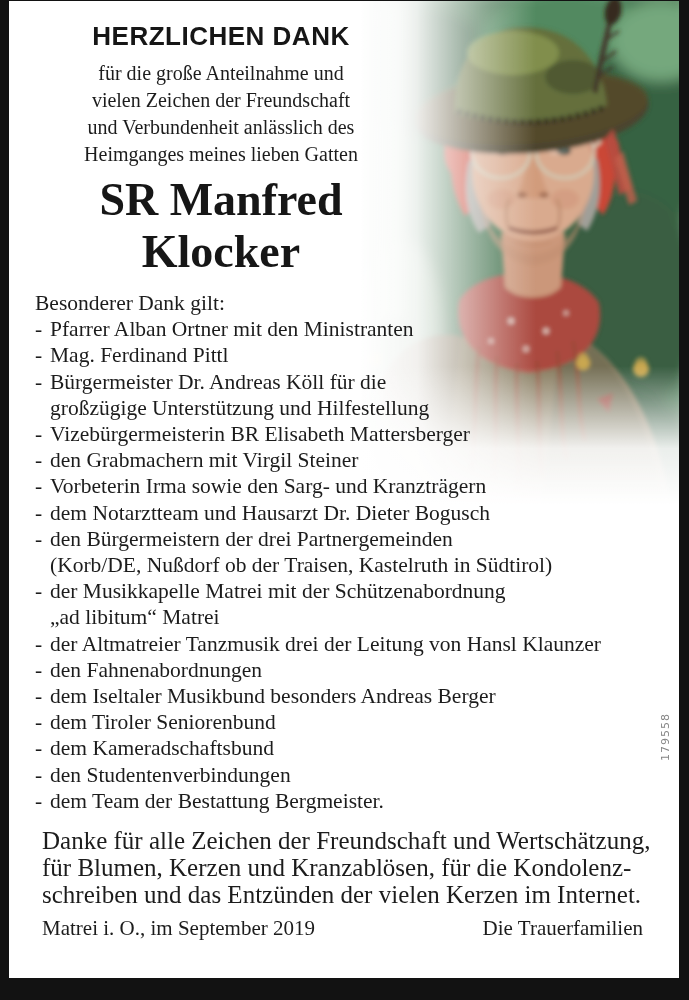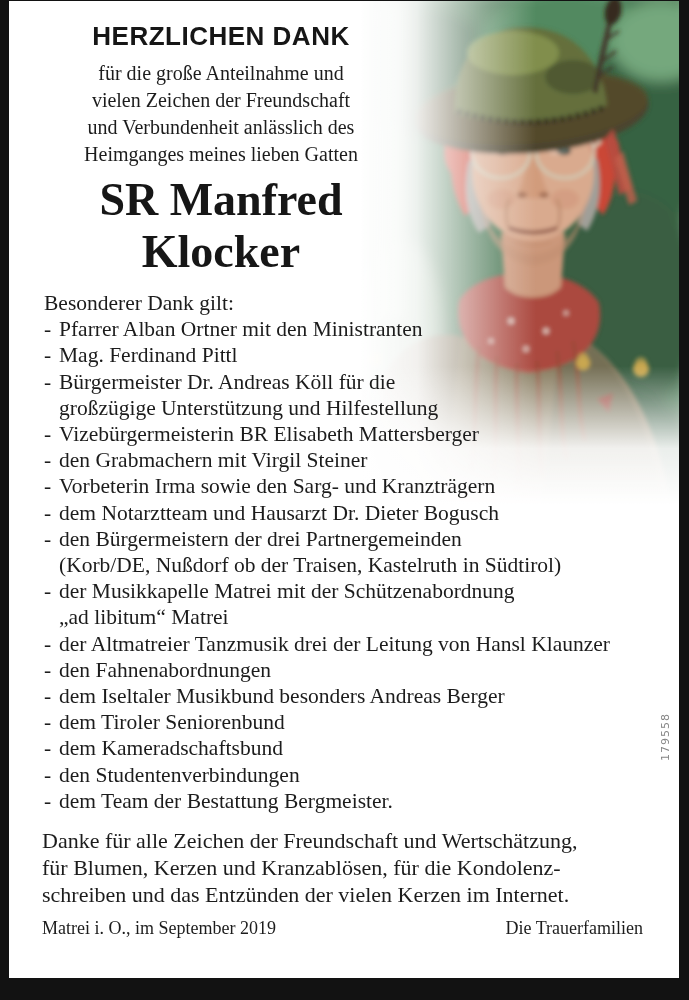--- a/index.html
+++ b/index.html
@@ -32,27 +32,27 @@
   .header-wrap { width:384px; margin-left:20px; text-align:center; }
   .main-heading {
     font-family:"Liberation Sans", sans-serif; font-weight:700;
     font-size:26px; line-height:30px; letter-spacing:0.5px; color:#161616;
   }
   .intro { margin-top:9px; font-size:20px; line-height:27px; }
   .deceased-name {
     margin-top:6px; font-weight:700; font-size:46px; line-height:52px;
     letter-spacing:0px; color:#161616;
   }
-  .thanks { margin:12px 0 0 35px; font-size:21.5px; line-height:26.2px; }
+  .thanks { margin:12px 0 0 26px; font-size:21.5px; line-height:26.2px; }
   .t-line { white-space:nowrap; }
   .dash { display:inline-block; width:15px; }
-  .closing { margin:13px 12px 0 33px; font-size:22px; line-height:27px; }
+  .closing { margin:13px 12px 0 33px; font-size:25px; line-height:27px; }
   .footer {
     display:flex; justify-content:space-between; align-items:baseline;
-    margin:7px 36px 0 33px; font-size:18px; line-height:26px;
+    margin:7px 36px 0 33px; font-size:21px; line-height:26px;
   }
   .footer .sig { font-weight:400; }
   .side-number {
     position:absolute; z-index:3; right:7px; top:712px;
     writing-mode:vertical-rl; transform:rotate(180deg);
     font-family:"DejaVu Sans", sans-serif; font-size:11px;
     letter-spacing:1px; color:#858585;
   }
 </style>
 </head>

